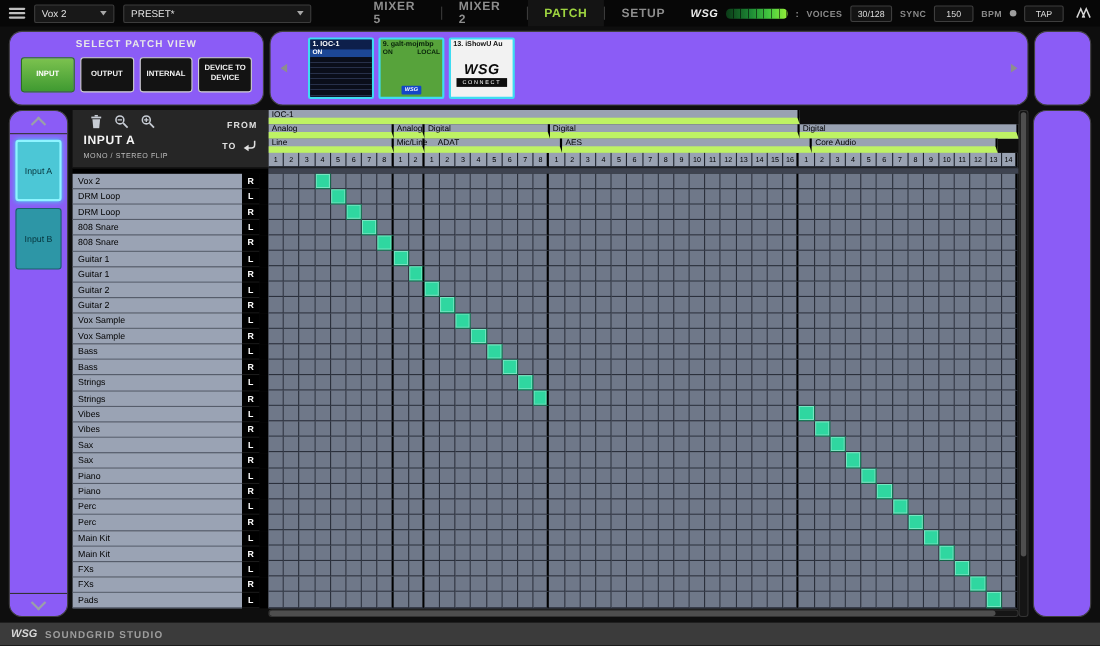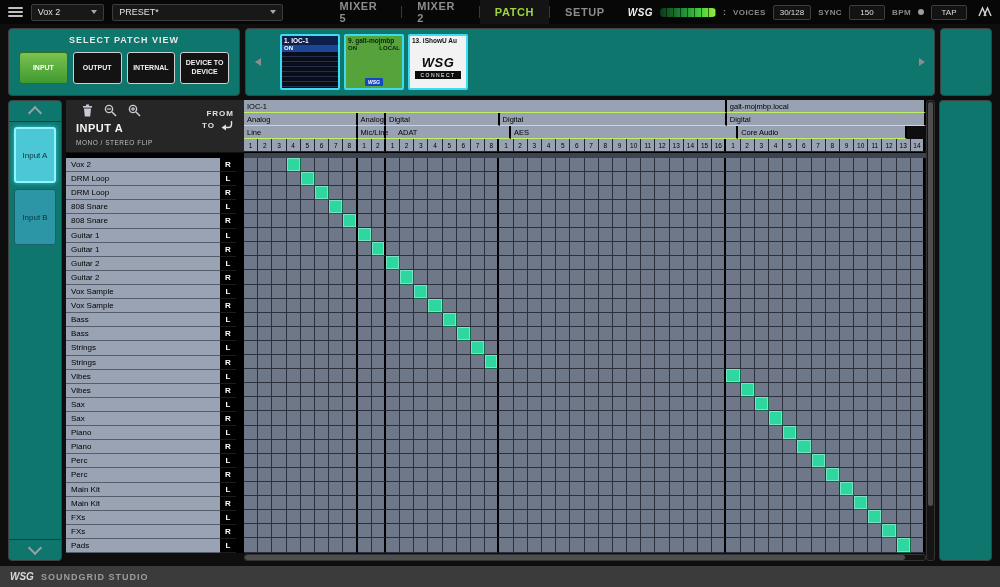--- a/index.html
+++ b/index.html
@@ -31,21 +31,21 @@
          background:repeating-linear-gradient(90deg,transparent 0 6px,rgba(0,0,0,.55) 6px 7px);}
   .meter-dots{color:#8a8a8a;font-size:9px;font-weight:bold;}
   .stat-label{color:#8a8a8a;font-size:8px;font-weight:bold;letter-spacing:.4px;}
   .stat-box{background:#131313;border:1px solid #3e3e3e;border-radius:2px;color:#dedede;
             font-size:8px;padding:2px 6px;min-width:22px;text-align:center;}
   .bpm-dot{width:6px;height:6px;border-radius:50%;background:#9d9d9d;}
   .corner-icon{margin-left:4px;}
 
   
   .row2{position:absolute;top:28px;left:8px;right:8px;height:68px;display:flex;gap:5px;}
-  .panel{background:#0f766e;border:1px solid #404040;border-radius:4px;box-sizing:border-box;}
+  .panel{background:#8b5cf6;border:1px solid #404040;border-radius:12px;box-sizing:border-box;}
   .select-patch{width:232px;padding-top:6px;}
   .spv-title{text-align:center;color:#e8e8e8;font-size:9px;font-weight:bold;letter-spacing:1px;}
   .spv-buttons{display:flex;gap:5px;padding:7px 10px 0;}
   .spv-btn{flex:1;height:32px;background:#131313;border:1px solid #cfcfcf;border-radius:3px;
            color:#f2f2f2;font-size:7px;font-weight:bold;display:flex;align-items:center;
            justify-content:center;text-align:center;line-height:1.25;padding:0 2px;cursor:pointer;
            box-sizing:border-box;}
   .spv-btn.active{background:linear-gradient(180deg,#7cc24f,#3f9a31);border-color:#2c7020;color:#fff;}
   .devices-panel{flex:1;position:relative;display:flex;align-items:center;padding:0 26px;gap:4px;}
   .rack-arrow{position:absolute;top:50%;transform:translateY(-50%);cursor:pointer;}
@@ -92,39 +92,39 @@
   .io-item:not(.selected){background:#2d96a6;border:1px solid #1b5f6b;}
   .io-spacer{flex:1;}
 
   .ch-panel{width:178px;display:flex;flex-direction:column;}
   .ch-header{height:52px;position:relative;background:#262626;border-bottom:1px solid #111;}
   .ch-tools{position:absolute;left:16px;top:4px;display:flex;gap:11px;align-items:center;}
   .ch-tools svg{cursor:pointer;}
   .ch-fromto{position:absolute;right:10px;top:9px;text-align:right;color:#e0e0e0;}
   .ch-from{font-size:8px;letter-spacing:1px;font-weight:bold;}
   .ch-to{font-size:8px;letter-spacing:1px;font-weight:bold;display:flex;align-items:center;gap:5px;
-         justify-content:flex-end;margin-top:2px;}
+         justify-content:flex-end;margin-top:9px;}
   .ch-title{position:absolute;left:10px;top:22px;color:#f4f4f4;font-weight:bold;font-size:11px;
             letter-spacing:.5px;}
   .ch-sub{position:absolute;left:10px;top:39px;color:#bdbdbd;font-size:6.5px;letter-spacing:.5px;}
   .ch-partial{height:5px;background:#000;}
   .ch-rows{display:flex;flex-direction:column;}
   .ch-row{height:14.11px;display:flex;}
   .ch-name{flex:1;background:#9aa3b4;border-bottom:1px solid #565d6b;color:#000;font-size:8px;
            display:flex;align-items:center;padding-left:5px;box-sizing:border-box;white-space:nowrap;
            overflow:hidden;cursor:pointer;}
   .ch-side{width:16px;background:#000;color:#fff;font-size:8px;font-weight:bold;display:flex;
            align-items:center;justify-content:center;border-bottom:1px solid #1c1c1c;
            box-sizing:border-box;cursor:pointer;}
   .ch-gap{width:8px;background:#000;}
 
   .matrix{width:682px;display:flex;flex-direction:column;}
   .m-hrow{display:flex;height:13px;width:max-content;background:#99a2b2;}
   .m-hcell{height:13px;box-sizing:border-box;background:transparent;border-right:1px solid #20252f;
-           border-bottom:1px solid #bef264;color:#000;font-size:7.5px;display:flex;align-items:center;
+           border-bottom:6px solid #bef264;color:#000;font-size:7.5px;display:flex;align-items:center;
            padding-left:3px;white-space:nowrap;overflow:visible;}
   .m-num{height:13px;box-sizing:border-box;border-right:1px solid #20252f;border-bottom:1px solid #20252f;
          color:#000;font-size:6.5px;display:flex;align-items:center;justify-content:center;overflow:hidden;}
   .m-numrow{border-bottom:1px solid #000;}
   .b2{border-right:2px solid #000 !important;}
   .m-partial{height:5px;background:#3e4350;}
   .m-grid{display:grid;grid-auto-rows:14.11px;width:max-content;}
   .m-cell{box-sizing:border-box;background:#6f7889;border-right:1px solid #2b303c;
           border-bottom:1px solid #2b303c;cursor:pointer;}
   .m-cell.on{background:var(--patch-point,#2fd7a0);
@@ -424,21 +424,20 @@
             <div class="ch-name">Pads</div>
             <div class="ch-side">L</div>
             <div class="ch-gap"></div>
           </div>
         </div>
     </div>
 
     <div class="matrix">
       <div class="m-hrow">
           <div class="m-hcell b2" style="width: 482.8px;">IOC-1</div>
-          <div class="m-hcell b2" style="width: 198.8px;">galt-mojmbp.local</div>
         </div>
       <div class="m-hrow">
           <div class="m-hcell b2" style="width: 113.6px;">Analog</div>
           <div class="m-hcell b2" style="width: 28.4px;">Analog</div>
           <div class="m-hcell b2" style="width: 113.6px;">Digital</div>
           <div class="m-hcell b2" style="width: 227.2px;">Digital</div>
           <div class="m-hcell b2" style="width: 198.8px;">Digital</div>
         </div>
       <div class="m-hrow">
           <div class="m-hcell b2" style="width: 113.6px;">Line</div>

